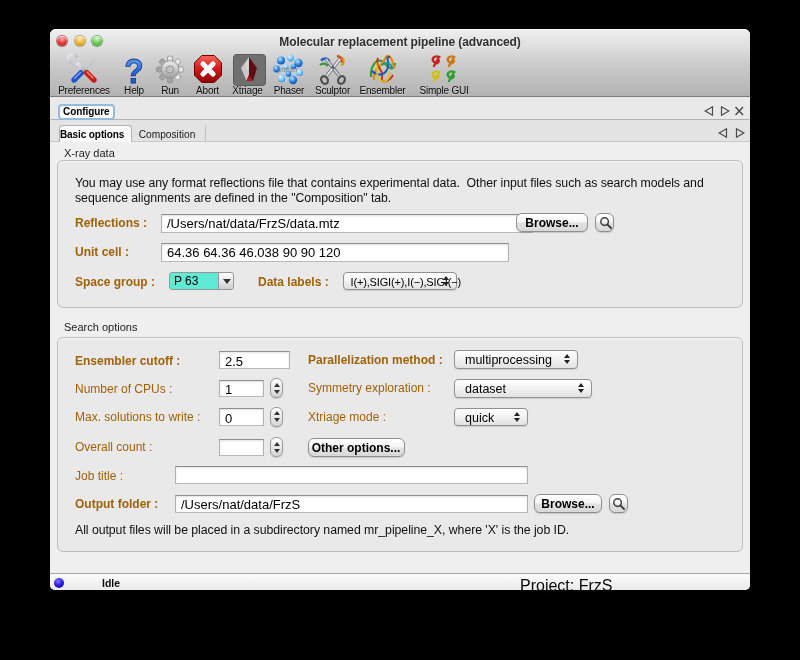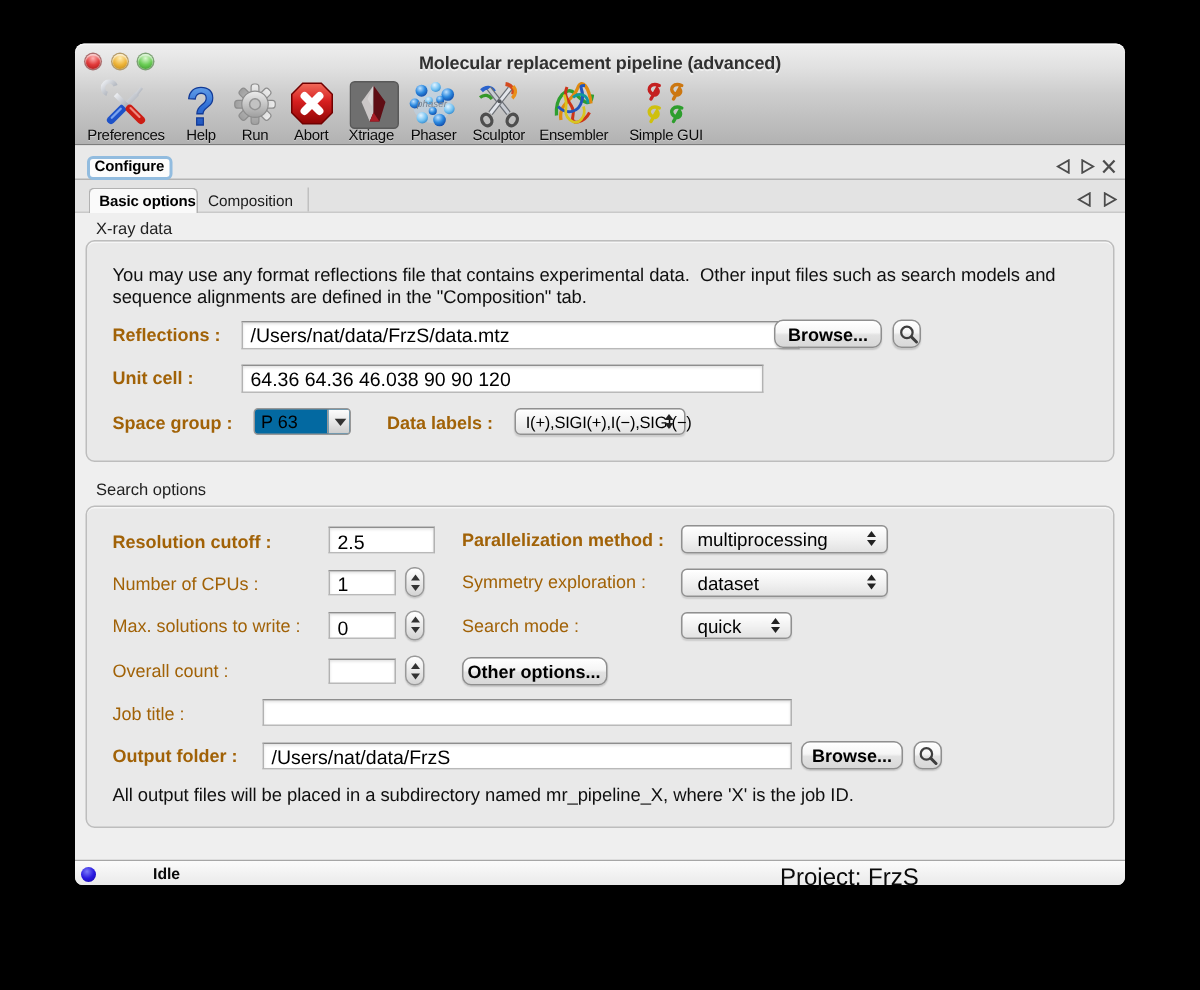--- a/index.html
+++ b/index.html
@@ -12,21 +12,21 @@
   border-bottom:1px solid #7d7d7d; box-shadow:inset 0 1px 0 rgba(255,255,255,.55); }
 .tl { width:10px; height:10px; border-radius:50%; top:35.5px; }
 #tl-r { left:57px; background:radial-gradient(circle at 50% 28%, #ffb3b3 0%, #e23b3b 50%, #a61212 100%); box-shadow:0 0 0 1px rgba(120,10,10,.55), inset 0 1px 1px rgba(255,255,255,.75); }
 #tl-y { left:74.5px; background:radial-gradient(circle at 50% 28%, #ffedb3 0%, #efb63c 50%, #bd830e 100%); box-shadow:0 0 0 1px rgba(140,95,5,.55), inset 0 1px 1px rgba(255,255,255,.75); }
 #tl-g { left:92px; background:radial-gradient(circle at 50% 28%, #dcf8d2 0%, #6cce57 50%, #379127 100%); box-shadow:0 0 0 1px rgba(40,105,25,.55), inset 0 1px 1px rgba(255,255,255,.75); }
 #title { left:50px; top:34.5px; width:700px; text-align:center; font-size:12px; letter-spacing:-0.1px; font-weight:bold; color:#303030; text-shadow:0 1px 0 rgba(255,255,255,.5); }
 .tlabel { top:84.5px; width:90px; text-align:center; font-size:10px; letter-spacing:-0.2px; color:#0a0a0a; text-shadow:0 1px 0 rgba(255,255,255,.35); }
 #row1 { left:50px; top:97px; width:700px; height:23px; background:#e9e9e9; border-bottom:1px solid #b3b3b3; }
 #cfgtab { left:58px; top:104px; width:56.5px; height:16px; background:#fcfcfc; border:2px solid #92bcdf; border-radius:4px; font-size:10px; letter-spacing:-0.1px; font-weight:bold; color:#000; text-align:center; line-height:11.5px; }
 #row2 { left:50px; top:120px; width:700px; height:22px; background:#e3e3e3; border-bottom:1px solid #c9c9c9; }
-#tab-basic { left:59px; top:124.5px; width:72.5px; height:18.5px; background:#fafafa; border:1px solid #b2b2b2; border-bottom:none; border-radius:4px 4px 0 0; font-size:10px; letter-spacing:-0.1px; font-weight:bold; text-align:right; padding-top:3.5px; white-space:nowrap; overflow:visible; }
+#tab-basic { left:59px; top:124.5px; width:72.5px; height:18.5px; background:#fafafa; border:1px solid #b2b2b2; border-bottom:none; border-radius:4px 4px 0 0; font-size:10px; letter-spacing:-0.1px; font-weight:bold; text-align:left; padding-top:3.5px; white-space:nowrap; overflow:visible; }
 #tab-comp { left:134px; top:128.5px; width:66px; font-size:10.2px; color:#1a1a1a; text-align:center; }
 #vsep { left:205px; top:125px; width:1px; height:16px; background:#c0c0c0; }
 #content { left:50px; top:142px; width:700px; height:431px; background:#efefef; }
 .group { border:1px solid #bdbdbd; border-radius:6px; background:#e9e9e9; box-shadow:inset 0 1px 0 rgba(255,255,255,.6); }
 #g1 { left:57px; top:159.5px; width:686px; height:148px; }
 #g2 { left:57px; top:336.5px; width:686px; height:215.5px; }
 .glabel { font-size:11px; color:#222; }
 .desc { font-size:12.3px; letter-spacing:-0.05px; color:#101010; }
 .lbl { font-size:12px; color:#a16207; white-space:nowrap; }
 .b { font-weight:bold; }
@@ -210,49 +210,49 @@
     <svg style="position:absolute;left:2.5px;top:2px;" width="14" height="14" viewBox="0 0 14 14">
       <circle cx="5.6" cy="5.6" r="3.8" fill="none" stroke="#3e3e3e" stroke-width="1.5"></circle>
       <line x1="8.6" y1="8.6" x2="12" y2="12" stroke="#3e3e3e" stroke-width="2" stroke-linecap="round"></line>
     </svg>
   </div>
 
 <div class="abs lbl b" style="left:75px; top:245px;">Unit cell :</div>
 <div class="abs fld" style="left:161px; top:242.5px; width:348px; height:19px;">64.36 64.36 46.038 90 90 120</div>
 
 <div class="abs lbl b" style="left:75px; top:274.5px;">Space group :</div>
-<div id="sg" class="abs" style="left:169px; top:271.5px; width:65px; height:18.5px; background:#0369a1; border:1px solid #979797; border-radius:3px;">
+<div id="sg" class="abs" style="left:169px; top:271.5px; width:65px; height:18.5px; background:#5eead4; border:1px solid #979797; border-radius:3px;">
   <div class="abs" style="left:4px; top:1.5px; font-size:12px;">P 63</div>
   <div class="abs" style="right:0; top:0; width:15px; height:16.5px; border-left:1px solid #979797; border-radius:0 2px 2px 0; background:linear-gradient(#fdfdfd,#e6e6e6 55%,#cdcdcd);">
     <svg style="position:absolute; left:3.5px; top:6px;" width="8" height="5" viewBox="0 0 8 5">
         <polygon points="0,0 8,0 4,5" fill="#333"></polygon>
       </svg>
   </div>
 </div>
 <div class="abs lbl b" style="left:258px; top:274.5px;">Data labels :</div>
 <div class="abs combo" style="left:343px; top:272px; width:114px; height:18px; font-size:11px; letter-spacing:-0.15px; padding-top:3px; padding-left:6.5px;">I(+),SIGI(+),I(−),SIGI(−)<i class="ud"></i></div>
 
 <div id="g2" class="abs group"></div>
 <div class="abs glabel" style="left:64px; top:321px;">Search options</div>
 
-<div class="abs lbl b" style="left:75px; top:353.5px;">Resolution cutoff :</div>
+<div class="abs lbl b" style="left:75px; top:353.5px;">Ensembler cutoff :</div>
 <div class="abs fld" style="left:219px; top:351px; width:71px; height:18px;">2.5</div>
 <div class="abs lbl b" style="left:308px; top:353px;">Parallelization method :</div>
-<div class="abs combo" style="left:454px; top:350px; width:138px; height:18.5px;">multiprocessing<i class="ud"></i></div>
+<div class="abs combo" style="left:454px; top:350px; width:124px; height:18.5px;">multiprocessing<i class="ud"></i></div>
 
 <div class="abs lbl" style="left:75px; top:381.5px;">Number of CPUs :</div>
 <div class="abs fld" style="left:219px; top:379.5px; width:45px; height:17.5px;">1</div>
 <div class="abs spin" style="left:270px; top:378px;"></div>
 <div class="abs lbl" style="left:308px; top:381px;">Symmetry exploration :</div>
 <div class="abs combo" style="left:454px; top:379px; width:138px; height:18.5px;">dataset<i class="ud"></i></div>
 
 <div class="abs lbl" style="left:75px; top:410px;">Max. solutions to write :</div>
 <div class="abs fld" style="left:219px; top:408px; width:45px; height:17.5px;">0</div>
 <div class="abs spin" style="left:270px; top:406.5px;"></div>
-<div class="abs lbl" style="left:308px; top:410px;">Search mode :</div>
+<div class="abs lbl" style="left:308px; top:410px;">Xtriage mode :</div>
 <div class="abs combo" style="left:454px; top:407.5px; width:74px; height:18.5px;">quick<i class="ud"></i></div>
 
 <div class="abs lbl" style="left:75px; top:440px;">Overall count :</div>
 <div class="abs fld" style="left:219px; top:438.5px; width:45px; height:17.5px;"></div>
 <div class="abs spin" style="left:270px; top:437px;"></div>
 <div class="abs btn" style="left:307.5px; top:438px; width:97px; height:19px; padding-top:2px;">Other options...</div>
 
 <div class="abs lbl" style="left:75px; top:469px;">Job title :</div>
 <div class="abs fld" style="left:175px; top:465.5px; width:353px; height:18.5px;"></div>
 

